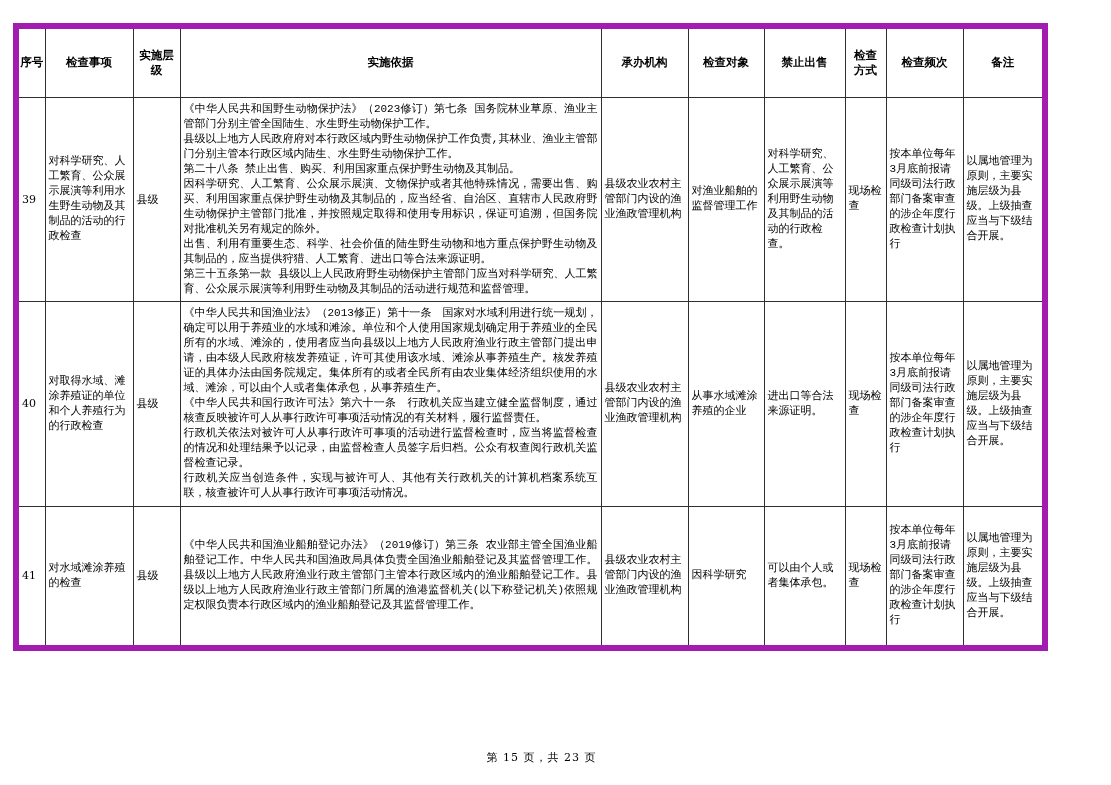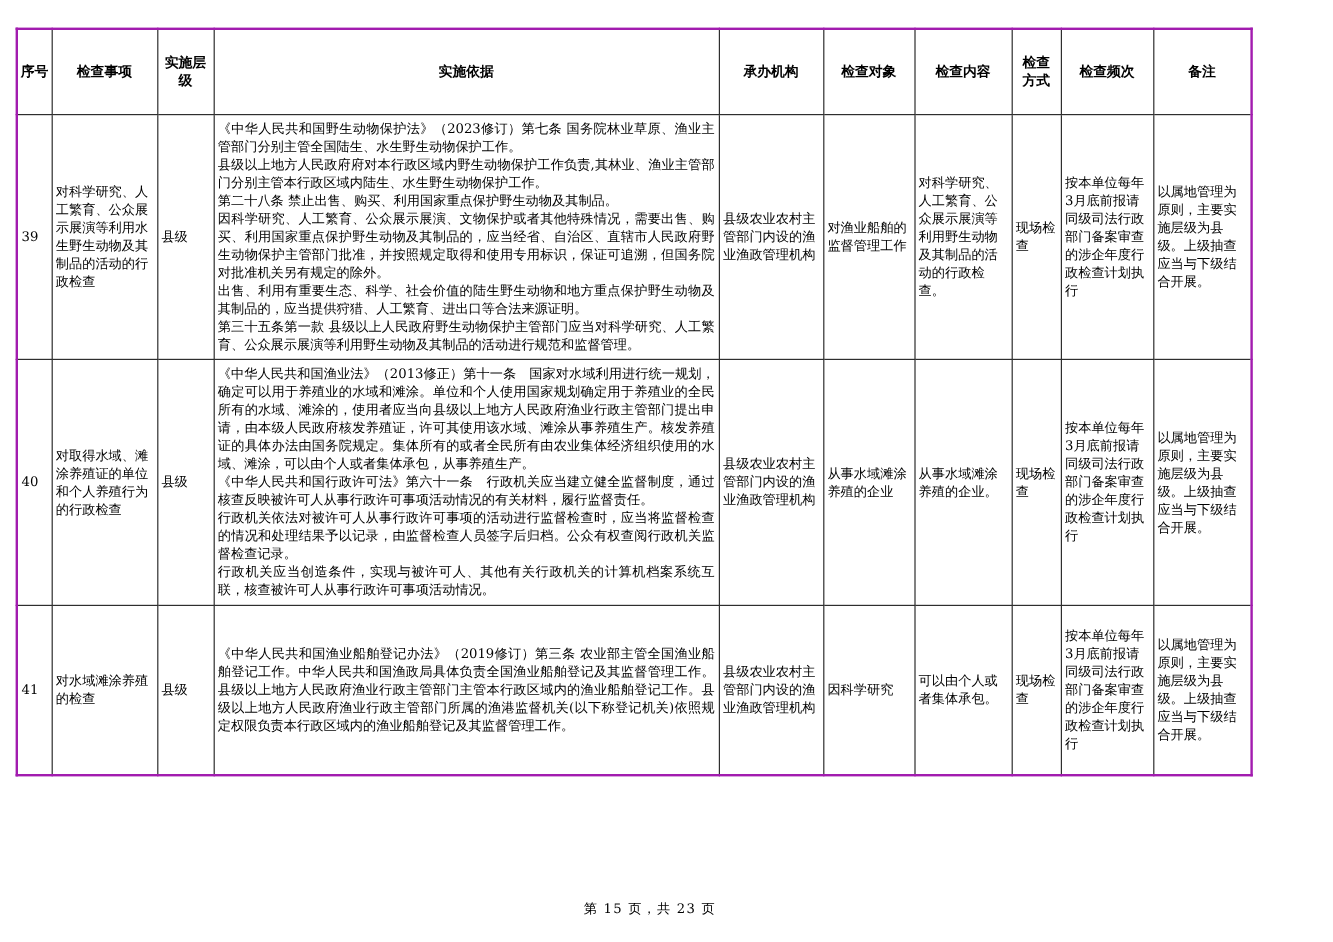--- a/index.html
+++ b/index.html
@@ -21,40 +21,40 @@
     height: 785px;
     background: #ffffff;
   }
   table.grid {
     position: absolute;
     left: 13px;
     top: 23px;
     width: 1029px;
     border-collapse: collapse;
     table-layout: fixed;
-    border: 2px solid #a21caf;
+    border: 6px solid #a21caf;
   }
   table.grid th, table.grid td {
     border: 1px solid #2e2e2e;
     vertical-align: middle;
     font-size: 11px;
     line-height: 15px;
     padding: 2px 3px;
     overflow: hidden;
     word-break: break-all;
   }
   table.grid th {
     font-weight: bold;
     text-align: center;
     font-size: 11.5px;
     padding: 2px 1px;
     white-space: pre-line;
   }
   td.c-center { text-align: left; word-break: normal; }
-  td.c-left   { text-align: left; }
+  td.c-left   { text-align: left; font-family: Liberation Mono, monospace; }
   td.pre {
     white-space: pre-wrap;
     padding: 2px 5px;
     text-align: justify;
     text-align-last: left;
   }
   tr.r-head { height: 71px; }
   tr.r-0 { height: 204px; }
   tr.r-1 { height: 205px; }
   tr.r-2 { height: 142px; }
@@ -88,21 +88,21 @@
     </colgroup>
     <thead>
       <tr class="r-head">
         <th>序号</th>
         <th>检查事项</th>
         <th>实施层
 级</th>
         <th>实施依据</th>
         <th>承办机构</th>
         <th>检查对象</th>
-        <th>检查内容</th>
+        <th>禁止出售</th>
         <th>检查
 方式</th>
         <th>检查频次</th>
         <th>备注</th>
       </tr>
     </thead>
     <tbody>
       <tr class="r-0">
         <td class="c-center">39</td>
         <td class="c-left">对科学研究、人工繁育、公众展示展演等利用水生野生动物及其制品的活动的行政检查</td>
@@ -123,21 +123,21 @@
       <tr class="r-1">
         <td class="c-center">40</td>
         <td class="c-left">对取得水域、滩涂养殖证的单位和个人养殖行为的行政检查</td>
         <td class="c-center">县级</td>
         <td class="c-left pre">《中华人民共和国渔业法》（2013修正）第十一条　国家对水域利用进行统一规划，确定可以用于养殖业的水域和滩涂。单位和个人使用国家规划确定用于养殖业的全民所有的水域、滩涂的，使用者应当向县级以上地方人民政府渔业行政主管部门提出申请，由本级人民政府核发养殖证，许可其使用该水域、滩涂从事养殖生产。核发养殖证的具体办法由国务院规定。集体所有的或者全民所有由农业集体经济组织使用的水域、滩涂，可以由个人或者集体承包，从事养殖生产。
 《中华人民共和国行政许可法》第六十一条　行政机关应当建立健全监督制度，通过核查反映被许可人从事行政许可事项活动情况的有关材料，履行监督责任。
 行政机关依法对被许可人从事行政许可事项的活动进行监督检查时，应当将监督检查的情况和处理结果予以记录，由监督检查人员签字后归档。公众有权查阅行政机关监督检查记录。
 行政机关应当创造条件，实现与被许可人、其他有关行政机关的计算机档案系统互联，核查被许可人从事行政许可事项活动情况。</td>
         <td class="c-left">县级农业农村主管部门内设的渔业渔政管理机构</td>
         <td class="c-left">从事水域滩涂养殖的企业</td>
-        <td class="c-left">从事水域滩涂养殖的企业。</td>
+        <td class="c-left">进出口等合法来源证明。</td>
         <td class="c-left">现场检查</td>
         <td class="c-left">按本单位每年3月底前报请同级司法行政部门备案审查的涉企年度行政检查计划执行</td>
         <td class="c-left">以属地管理为原则，主要实施层级为县级。上级抽查应当与下级结合开展。</td>
       </tr>
       <tr class="r-2">
         <td class="c-center">41</td>
         <td class="c-left">对水域滩涂养殖的检查</td>
         <td class="c-center">县级</td>
         <td class="c-left pre">《中华人民共和国渔业船舶登记办法》（2019修订）第三条 农业部主管全国渔业船舶登记工作。中华人民共和国渔政局具体负责全国渔业船舶登记及其监督管理工作。县级以上地方人民政府渔业行政主管部门主管本行政区域内的渔业船舶登记工作。县级以上地方人民政府渔业行政主管部门所属的渔港监督机关(以下称登记机关)依照规定权限负责本行政区域内的渔业船舶登记及其监督管理工作。</td>
         <td class="c-left">县级农业农村主管部门内设的渔业渔政管理机构</td>

